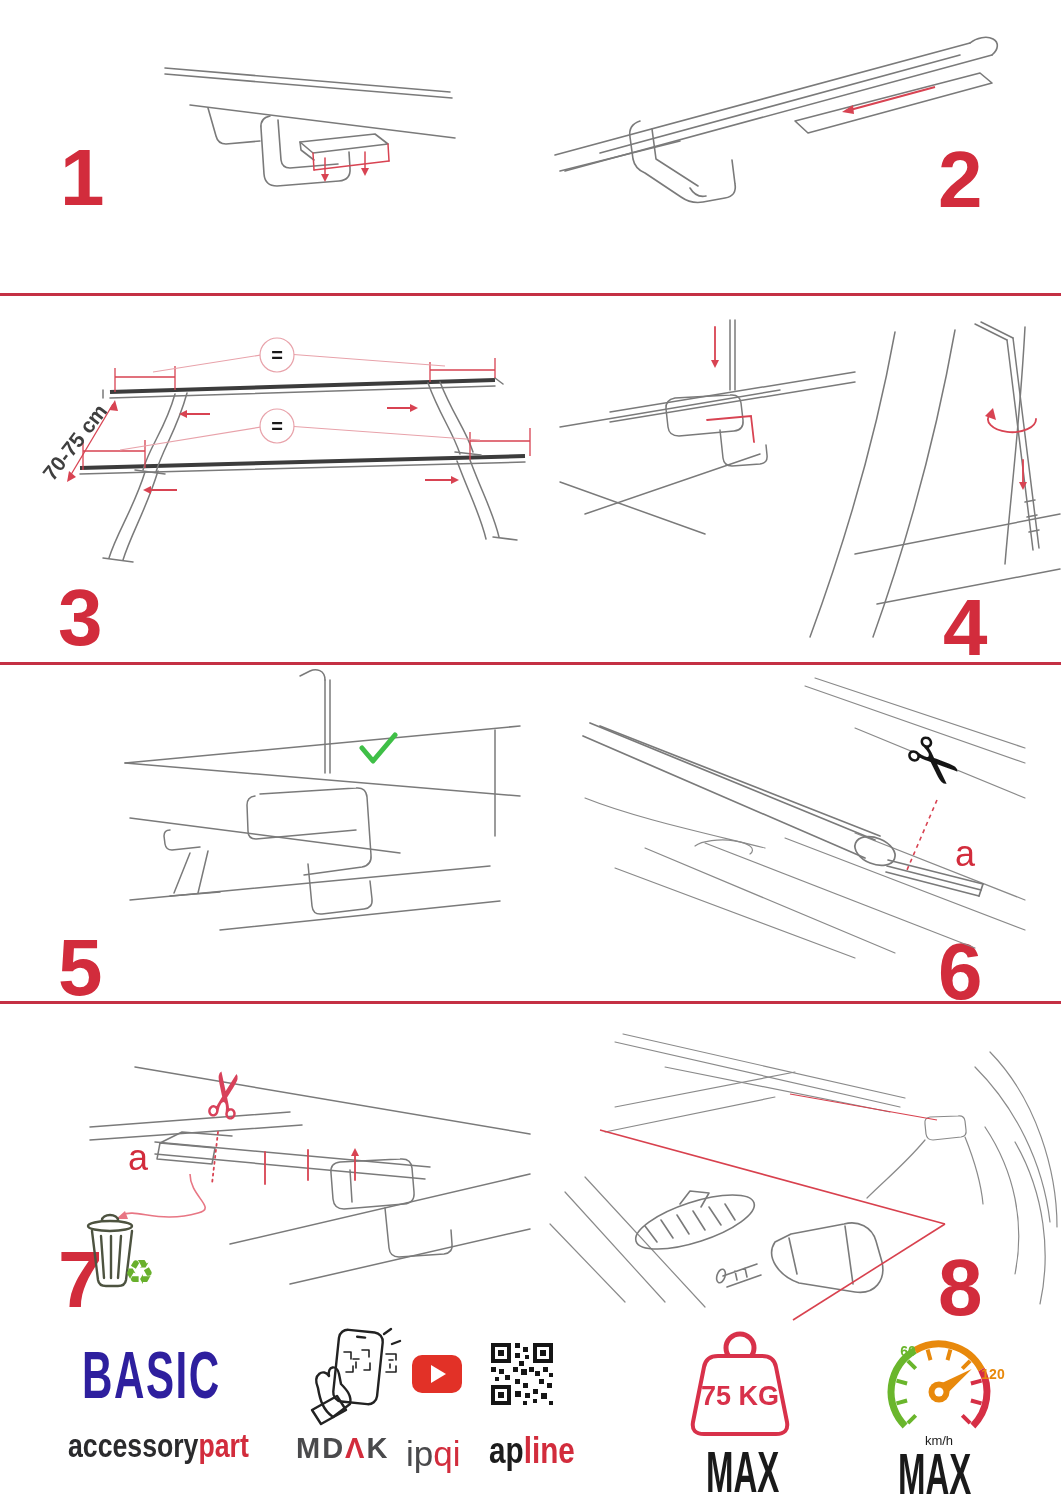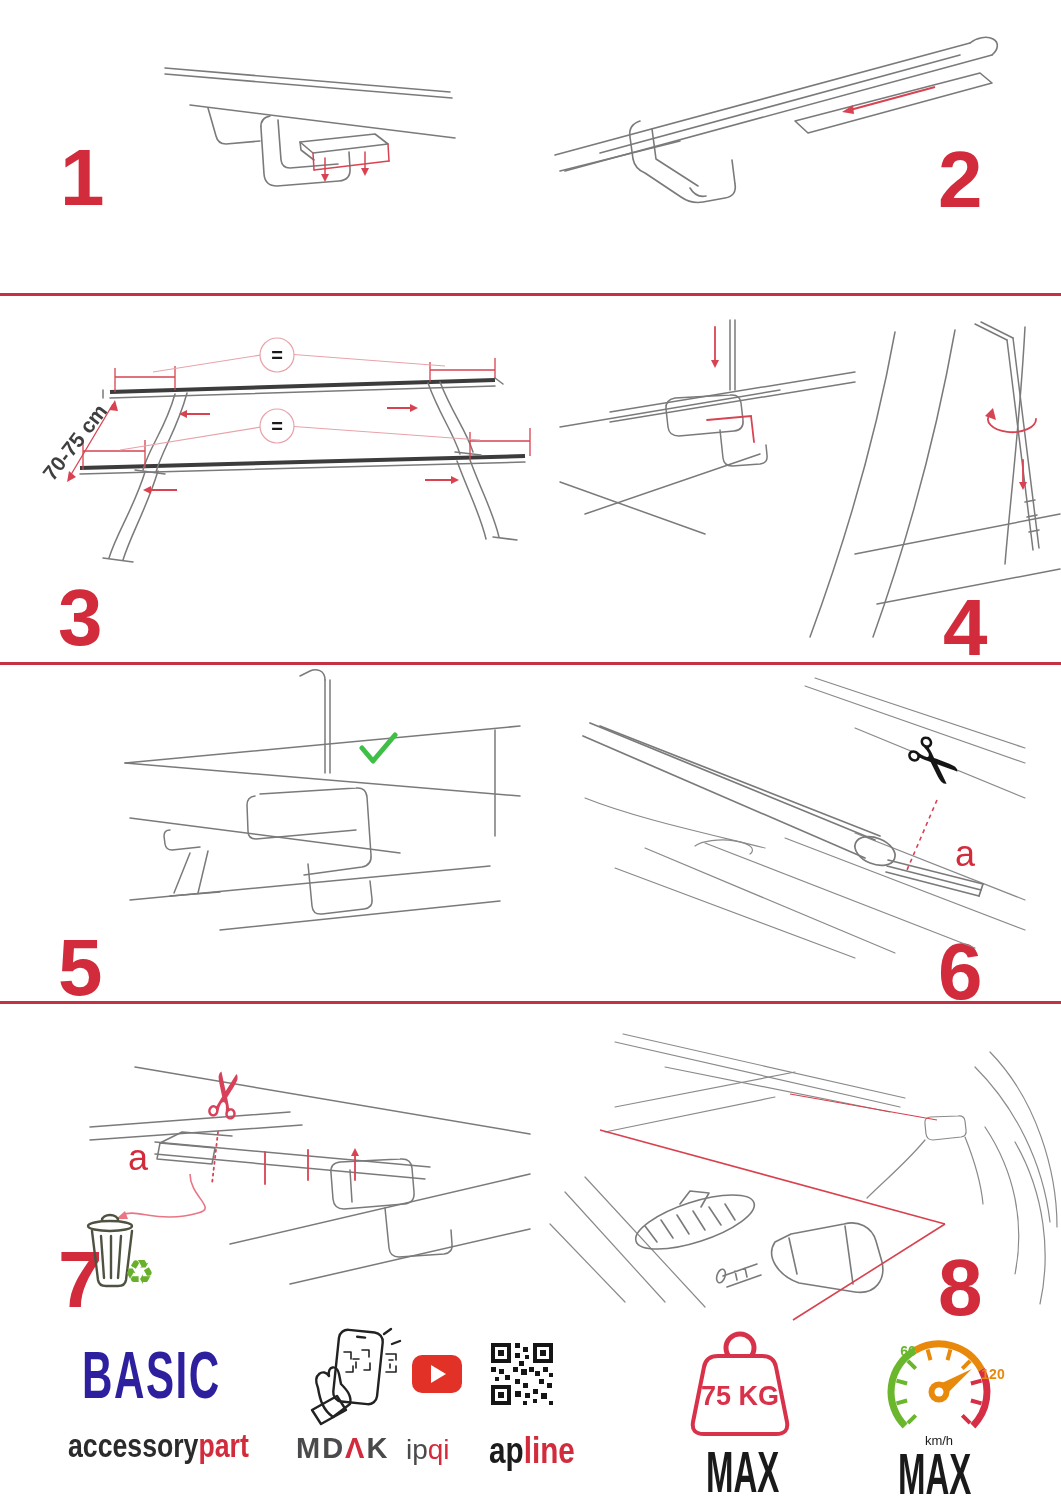--- a/index.html
+++ b/index.html
@@ -11,21 +11,21 @@
   .art path,.art line,.art ellipse,.art circle,.art rect,.art polyline,.art polygon{vector-effect:none;}
   text{font-family:"Liberation Sans",sans-serif;}
   .glyph{font-family:"DejaVu Sans",sans-serif;}
   .brand-basic{position:absolute;left:82px;top:1342px;font-size:54px;font-weight:bold;
       color:#2e1f9e;letter-spacing:2px;transform:scale(0.78,1.22);transform-origin:left top;line-height:1;}
   .brand-sub{position:absolute;left:68px;top:1430px;font-size:31px;font-weight:bold;color:#2b2b2d;
       transform:scale(0.86,1.05);transform-origin:left top;line-height:1;}
   .red{color:#d22c3c;}
   .mdak{position:absolute;left:296px;top:1434px;font-size:29px;font-weight:600;color:#4a4a4c;
       letter-spacing:2px;line-height:1;}
-  .ipqi{position:absolute;left:406px;top:1436px;font-size:28px;font-weight:500;color:#4a4a4c;line-height:1;}
+  .ipqi{position:absolute;left:406px;top:1436px;font-size:35px;font-weight:500;color:#4a4a4c;line-height:1;}
   .apline{position:absolute;left:489px;top:1432px;font-size:33px;font-weight:bold;color:#1c1c1c;
       transform:scale(0.9,1.1);transform-origin:left top;line-height:1;}
   .maxlabel{position:absolute;font-size:44px;font-weight:bold;color:#1a1a1a;
       transform:scale(0.75,1.3);transform-origin:left top;line-height:1;}
 </style>
 </head>
 <body>
 
 <div class="page">
 

